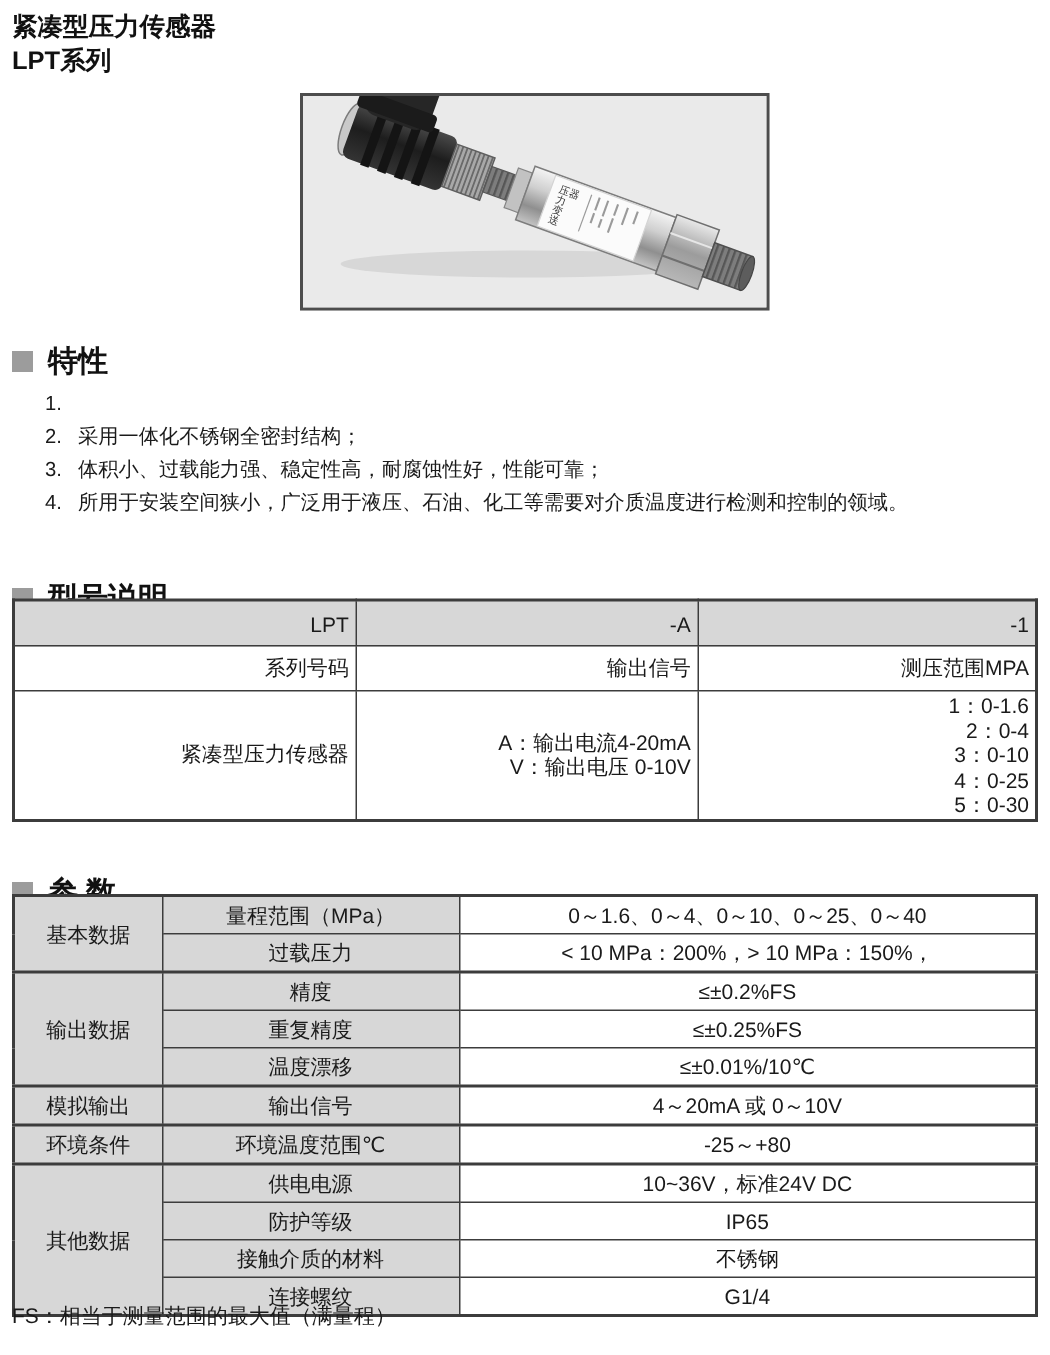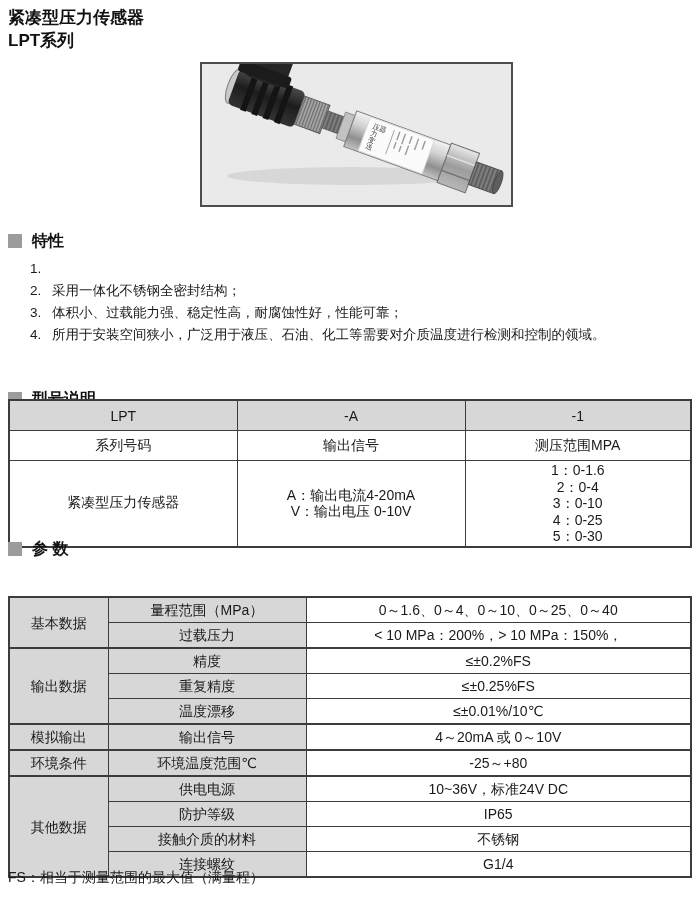--- a/index.html
+++ b/index.html
@@ -13,33 +13,33 @@
   
   .title{left:8px;top:6px;font-size:17px;font-weight:bold;line-height:23px;color:#111;}
 
   
   .photo{left:200px;top:62px;width:309px;height:141px;border:2px solid #4d4d4d;background:#eaeaea;}
   .photo svg{display:block;}
 
   
   .sec{display:flex;align-items:flex-start;gap:10px;}
   .sq{width:14px;height:14px;background:#9c9c9c;margin-top:3px;flex:0 0 auto;}
-  .sec .t{font-size:16px;font-weight:bold;color:#111;line-height:20px;}
+  .sec .t{font-size:20px;font-weight:bold;color:#111;line-height:20px;}
 
   
   .feat{left:30px;top:258px;width:660px;font-size:13.5px;line-height:22px;}
   .feat .row{display:flex;}
   .feat .num{width:22px;flex:0 0 auto;}
 
   
   table.tbl{border-collapse:collapse;table-layout:fixed;width:684px;
     font-size:14px;text-align:center;color:#1a1a1a;border:2px solid #3c3c3c;}
   table.tbl td{border:1px solid #3c3c3c;padding:1px 4px;}
   td.gray{background:#d7d7d7;}
-  .model td{height:27px;}
+  .model td{height:27px;text-align:right;}
   .model tr.body td{height:auto;}
   .model .lines div{line-height:16.5px;}
   .model tr.body{height:82px;}
   .params td{height:22px;line-height:16px;}
   .params tbody{border:1px solid #3c3c3c;}
   .params tbody.grp{border-top:2px solid #3c3c3c;border-bottom:2px solid #3c3c3c;}
   .params col.c1{width:99px;} .params col.c2{width:198px;}
 
   
   .foot{left:8px;top:869px;font-size:14px;}
@@ -185,21 +185,21 @@
       <div>1：0-1.6</div>
       <div>2：0-4</div>
       <div>3：0-10</div>
       <div>4：0-25</div>
       <div>5：0-30</div>
     </td>
   </tr>
   </tbody>
 </table>
 
-<div class="abs sec" style="left:8px;top:539px;">
+<div class="abs sec" style="left:8px;top:585px;">
   <span class="sq"></span>
   <span class="t">参 数</span>
 </div>
 <table class="tbl params abs" style="left:8px;top:596px;">
   <colgroup>
       <col class="c1">
       <col class="c2">
       <col>
     </colgroup>
   <tbody class="grp">

